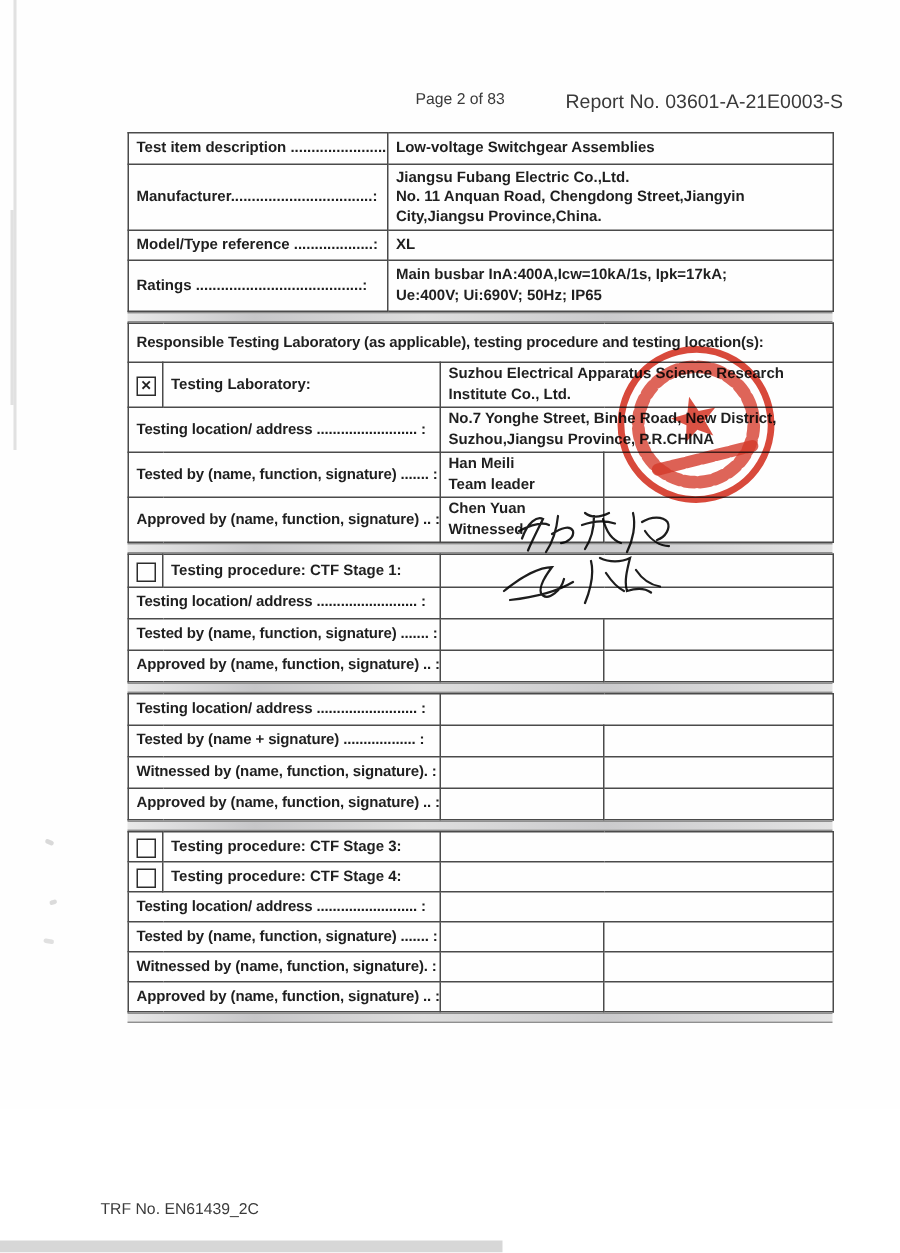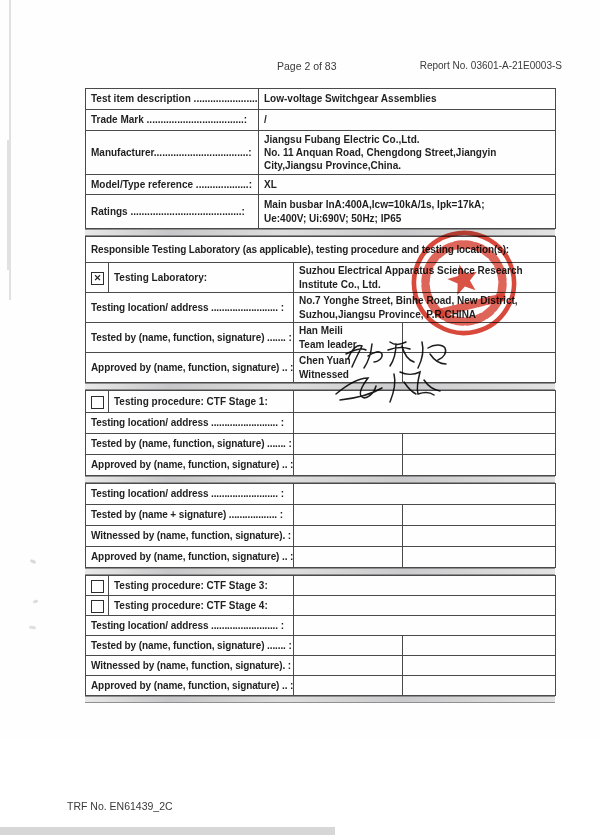--- a/index.html
+++ b/index.html
@@ -2,21 +2,21 @@
 <html><head>
 <meta charset="utf-8">
 <style>
   html,body{margin:0;padding:0;}
   body{width:600px;height:835px;background:#ffffff;overflow:hidden;
        font-family:"Liberation Sans", sans-serif;color:#1f1f1f;}
   .page{position:relative;width:600px;height:739px;background:#fefefe;}
 
   
   .hdr-page{position:absolute;left:277px;top:60px;font-size:10.5px;color:#3a3a3a;}
-  .hdr-report{position:absolute;right:38px;top:60px;font-size:10px;color:#3a3a3a;}
+  .hdr-report{position:absolute;right:38px;top:60px;font-size:13px;color:#3a3a3a;}
   .footer{position:absolute;left:67px;top:800px;font-size:10.5px;color:#3a3a3a;}
 
   
   .stack{position:absolute;left:85px;top:88px;width:470px;}
   table.t{border-collapse:collapse;table-layout:fixed;width:470px;
           border:1.5px solid #3c3c3c;font-weight:700;}
   table.t td{border:1px solid #4a4a4a;padding:1px 5px 1px 5px;vertical-align:middle;
              font-size:10px;line-height:1.32;color:#1f1f1f;}
   td.top{vertical-align:top;padding-top:2px;}
   td.lbl{white-space:nowrap;overflow:hidden;}
@@ -68,24 +68,20 @@
     <table class="t">
       <colgroup>
           <col style="width:173px">
           <col style="width:297px">
         </colgroup>
       <tbody>
           <tr class="h21">
         <td class="lbl">Test item description .......................:</td>
         <td>Low-voltage Switchgear Assemblies</td>
       </tr>
-      <tr class="h21">
-        <td class="lbl">Trade Mark ...................................:</td>
-        <td>/</td>
-      </tr>
       <tr class="h44">
         <td class="lbl top">Manufacturer..................................:</td>
         <td class="top">
           <div>Jiangsu Fubang Electric Co.,Ltd.</div>
           <div>No. 11 Anquan Road, Chengdong Street,Jiangyin City,Jiangsu Province,China.</div>
         </td>
       </tr>
       <tr class="h20">
         <td class="lbl">Model/Type reference ...................:</td>
         <td>XL</td>

